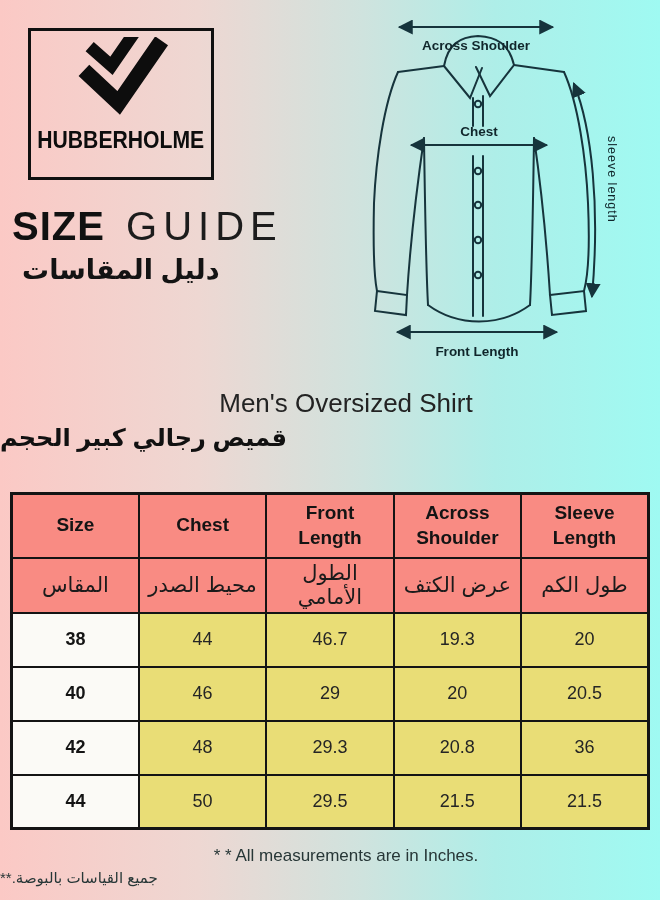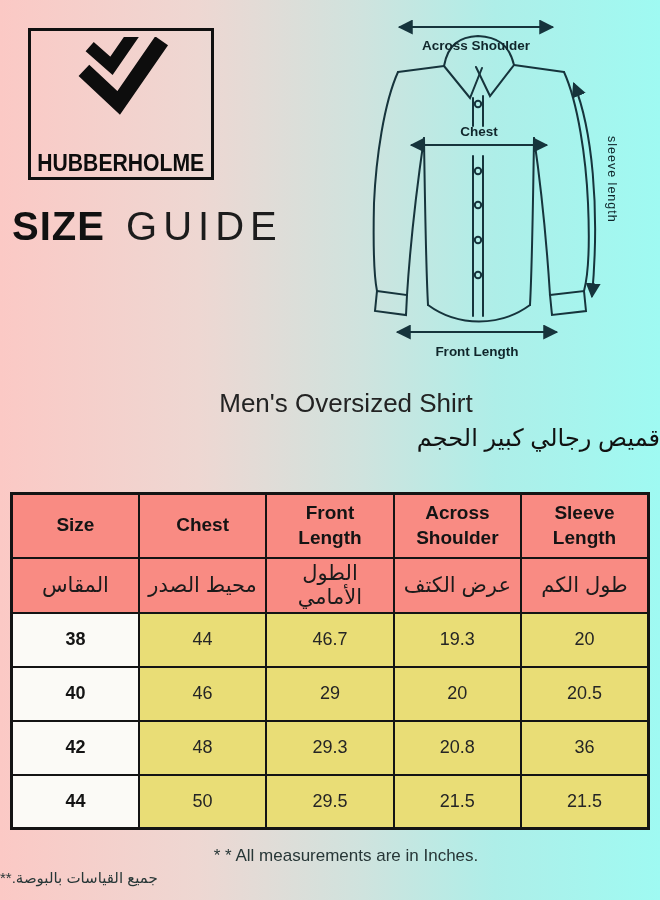--- a/index.html
+++ b/index.html
@@ -9,37 +9,37 @@
     overflow:hidden;
     font-family:"Liberation Sans","DejaVu Sans",sans-serif;
     background:linear-gradient(90deg,#fbc9c5 0%,#eed7d2 30%,#cfe3de 55%,#aeeee8 75%,#9ffaf2 100%);
     color:#161616;
   }
   
   .logo-box{
     position:absolute;left:28px;top:28px;width:186px;height:152px;
     border:3px solid #101010;box-sizing:border-box;
     display:flex;flex-direction:column;align-items:center;justify-content:flex-end;
-    padding-bottom:0;
+    padding-bottom:23px;
   }
   .logo-mark{position:absolute;top:6px;left:50%;transform:translateX(-50%);}
   .brand-name{
     font-size:23px;font-weight:700;color:#0d0d0d;
     transform:scaleX(.92);letter-spacing:0;white-space:nowrap;
   }
   
   .size-guide{position:absolute;left:12px;top:206px;font-size:40px;line-height:1;white-space:nowrap;}
   .size-guide .w-bold{font-weight:800;letter-spacing:1px;color:#111;}
   .size-guide .w-light{font-weight:300;letter-spacing:6px;color:#1c1c1c;margin-left:10px;}
   .size-guide-ar{position:absolute;left:22px;top:254px;font-size:27px;font-weight:700;color:#131313;}
   
   .product-en{position:absolute;left:16px;top:388px;width:100%;text-align:center;
     font-size:26px;font-weight:400;color:#232323;}
-  .product-ar{position:absolute;left:0;top:424px;width:100%;text-align:right;
-    font-size:24px;font-weight:400;color:#111;}
+  .product-ar{position:absolute;left:0;top:424px;width:100%;text-align:left;
+    font-size:24px;font-weight:700;color:#111;}
   
   table.size-table{
     position:absolute;left:10px;top:492px;width:640px;
     border-collapse:collapse;table-layout:fixed;
     border:3px solid #141414;
   }
   .size-table th,.size-table td{
     border:2px solid #141414;text-align:center;vertical-align:middle;
     padding:2px 6px;box-sizing:border-box;
   }
@@ -69,20 +69,21 @@
         <polyline points="26,8 50,34 86,-8" fill="none" stroke="#0d0d0d" stroke-width="15"></polyline>
       </g>
     </svg>
     <div class="brand-name">HUBBERHOLME</div>
   </div>
 
   <div class="size-guide">
     <span class="w-bold">SIZE</span>
     <span class="w-light">GUIDE</span>
   </div>
+  <div class="size-guide-ar" dir="rtl">دليل المقاسات</div>
 
   <svg class="shirt-diagram" width="292" height="364" viewBox="0 0 292 364">
     <defs>
       <marker id="ah" viewBox="0 0 10 10" refX="8.5" refY="5" markerWidth="7.5" markerHeight="7.5" orient="auto-start-reverse">
         <path d="M0,0 L10,5 L0,10 z" fill="#16343c"></path>
       </marker>
     </defs>
     <g stroke="#16343c" stroke-width="2" fill="none" stroke-linecap="round">
 
       <line x1="32" y1="19" x2="184" y2="19" marker-start="url(#ah)" marker-end="url(#ah)"></line>

